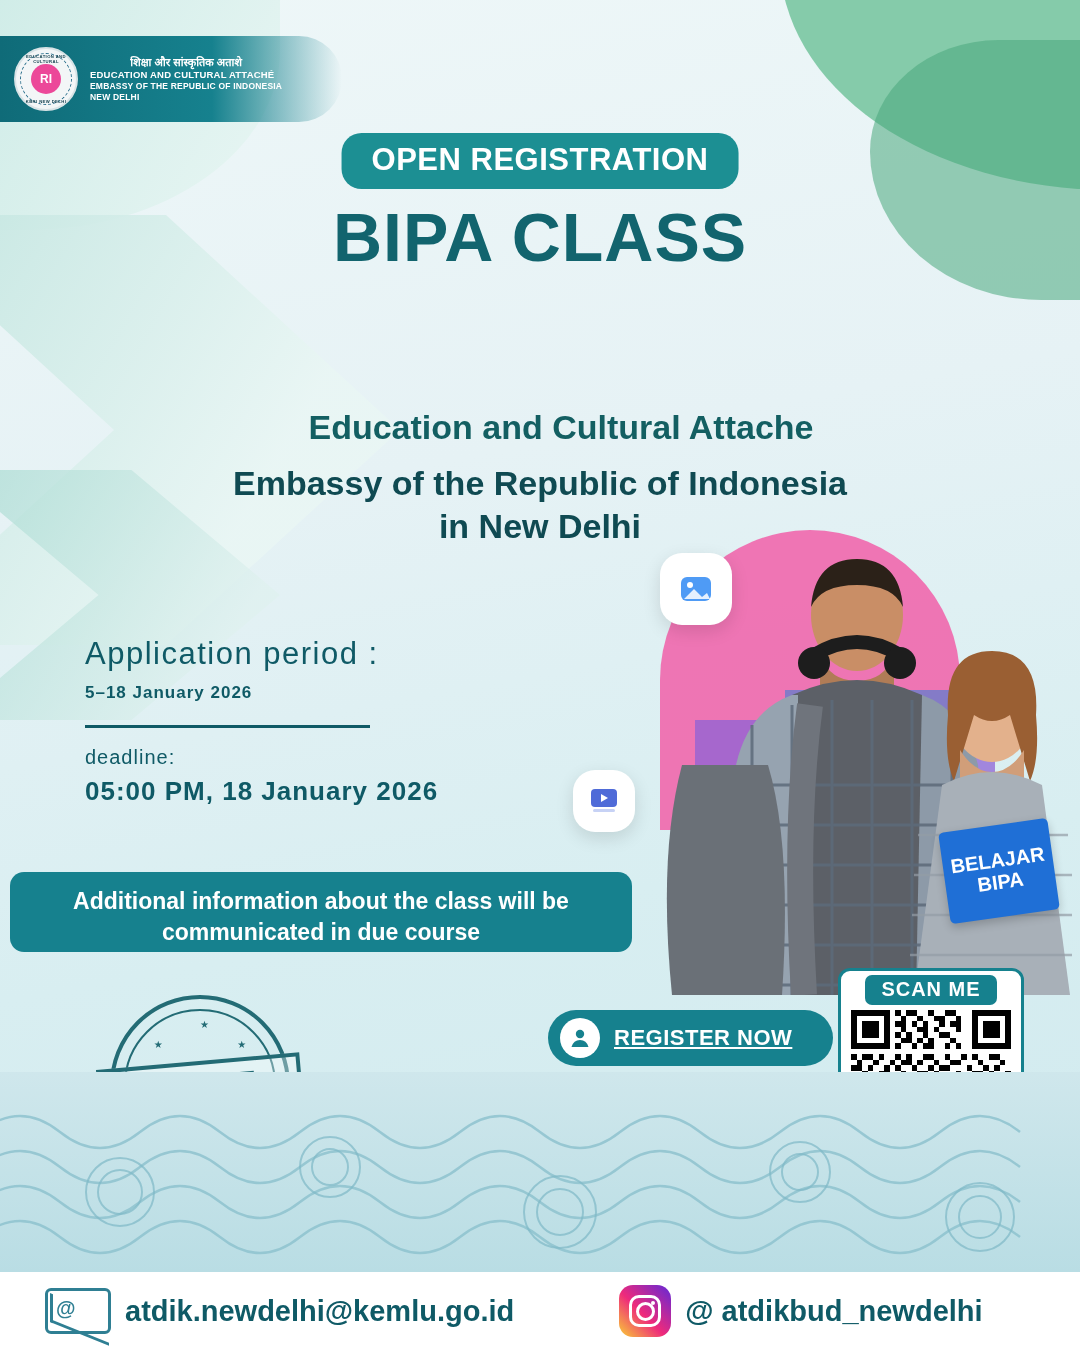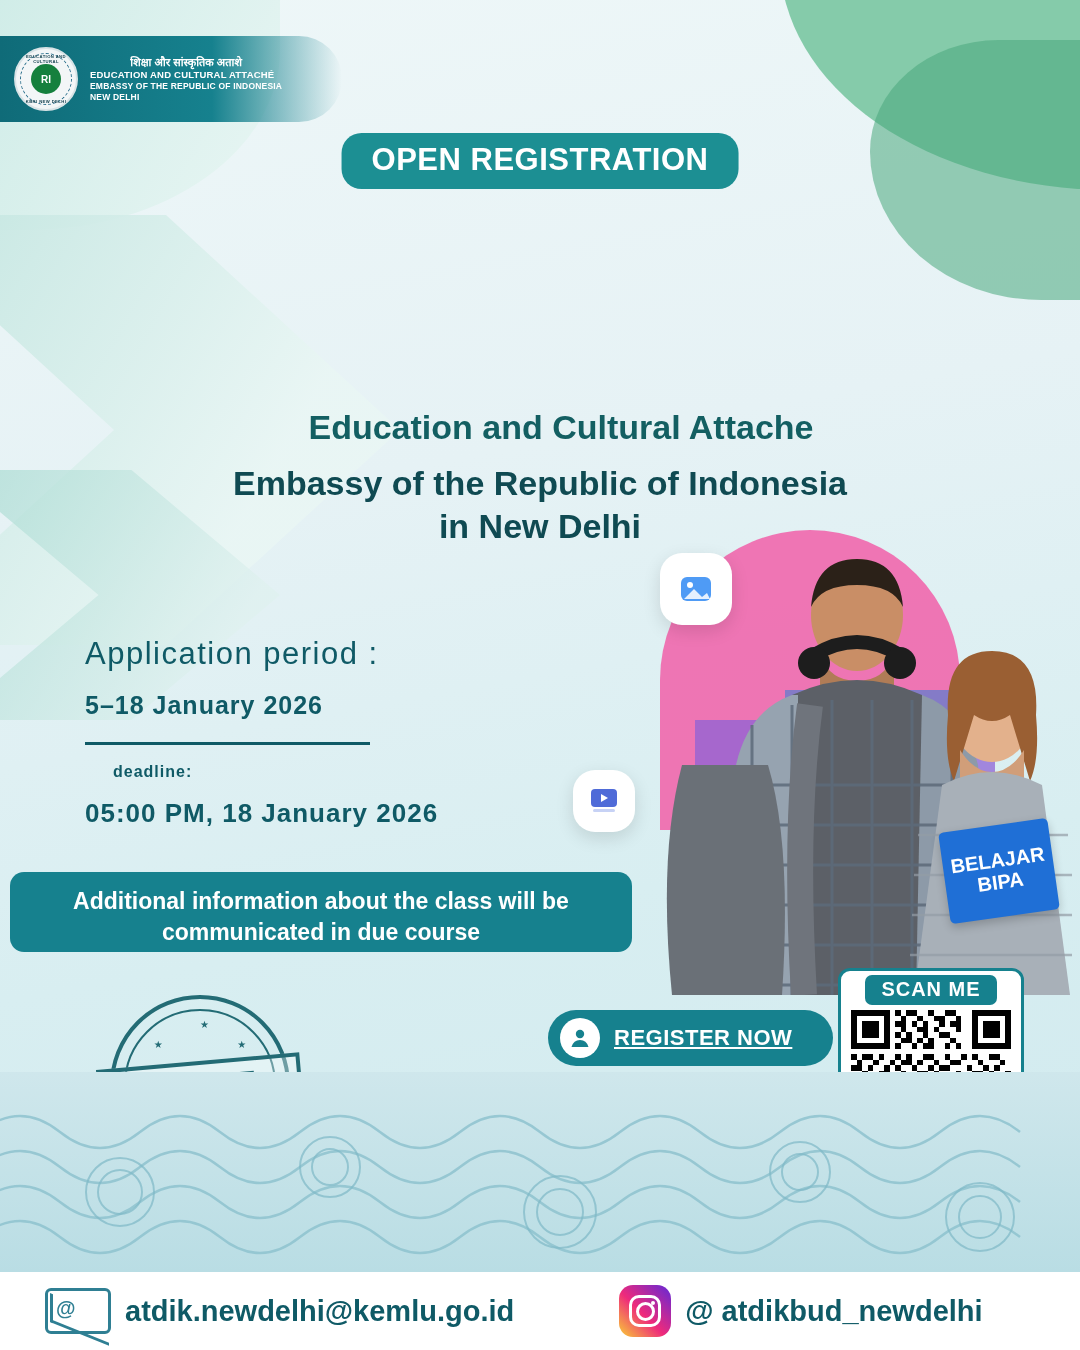--- a/index.html
+++ b/index.html
@@ -100,21 +100,21 @@
     border: 2px solid #d8e3e6;
     display: flex; align-items: center; justify-content: center;
     position: relative; flex: none;
   }
   .logo-emblem .ring {
     position: absolute; inset: 4px; border-radius: 50%;
     border: 1px dashed #2a6f8c;
   }
   .logo-emblem .inner {
     width: 30px; height: 30px; border-radius: 50%;
-    background: #15803d; color: #fff; font-size: 10px;
+    background: #ec4899; color: #fff; font-size: 12px;
     display: flex; align-items: center; justify-content: center;
     font-weight: bold;
   }
   .logo-emblem .top-text, .logo-emblem .bot-text {
     position: absolute; width: 100%; text-align: center;
     font-size: 4.2px; color: #14414f; letter-spacing: .4px; font-weight: bold;
   }
   .logo-emblem .top-text { top: 5px; }
   .logo-emblem .bot-text { bottom: 5px; }
   .logo-text { color: #ffffff; line-height: 1.25; }
@@ -151,24 +151,24 @@
   }
   .org-2 {
     position: absolute; left: 0; right: 0; top: 462px;
     text-align: center; font-size: 34px; font-weight: bold; color: #0f4a52;
     line-height: 1.25;
   }
 
   
   .dates { position: absolute; left: 85px; top: 636px; color: #0f5a66; }
   .dates .label { font-size: 31px; font-weight: normal; letter-spacing: 1.5px; }
-  .dates .value { font-size: 25px; font-weight: bold; letter-spacing: 1px; margin-top: 19px; }
+  .dates .value { font-size: 17px; font-weight: bold; letter-spacing: 1px; margin-top: 11px; }
   .rule { width: 285px; height: 3px; background: #0f5a66; margin: 22px 0 18px; }
-  .dates .dl-label { font-size: 16px; font-weight: bold; letter-spacing: 1px; margin-left: 28px; }
-  .dates .dl-value { font-size: 26px; font-weight: bold; letter-spacing: 1px; margin-top: 17px; }
+  .dates .dl-label { font-size: 20px; font-weight: normal; letter-spacing: 1px; }
+  .dates .dl-value { font-size: 26px; font-weight: bold; letter-spacing: 1px; margin-top: 7px; }
 
   
   .info-banner {
     position: absolute; left: 10px; top: 872px;
     width: 622px;
     background: #16818e;
     color: #ffffff;
     border-radius: 14px;
     padding: 14px 20px 4px;
     text-align: center;
@@ -338,20 +338,21 @@
     </div>
     <div class="logo-text">
       <div class="l1">शिक्षा और सांस्कृतिक अताशे</div>
       <div class="l2">EDUCATION AND CULTURAL ATTACHÉ</div>
       <div class="l3">EMBASSY OF THE REPUBLIC OF INDONESIA</div>
       <div class="l4">NEW DELHI</div>
     </div>
   </div>
 
   <div class="open-reg">OPEN REGISTRATION</div>
+  <div class="title-main">BIPA CLASS</div>
   <div class="org-1">Education and Cultural Attache</div>
   <div class="org-2">
     <span>Embassy of the Republic of Indonesia</span><br>
     <span>in New Delhi</span>
   </div>
 
   <div class="app-icon photo">
     <svg width="40" height="40" viewBox="0 0 40 40">
       <rect x="5" y="8" width="30" height="24" rx="6" fill="#4f9bf5"></rect>
       <circle cx="14" cy="16" r="3" fill="#fff"></circle>

